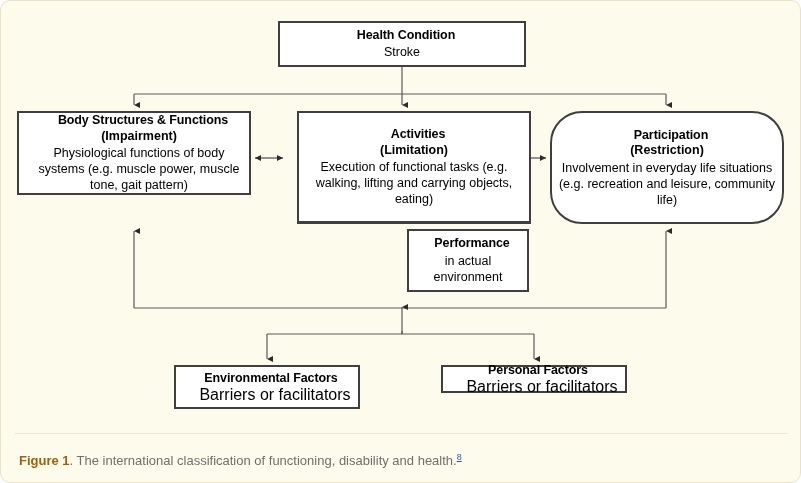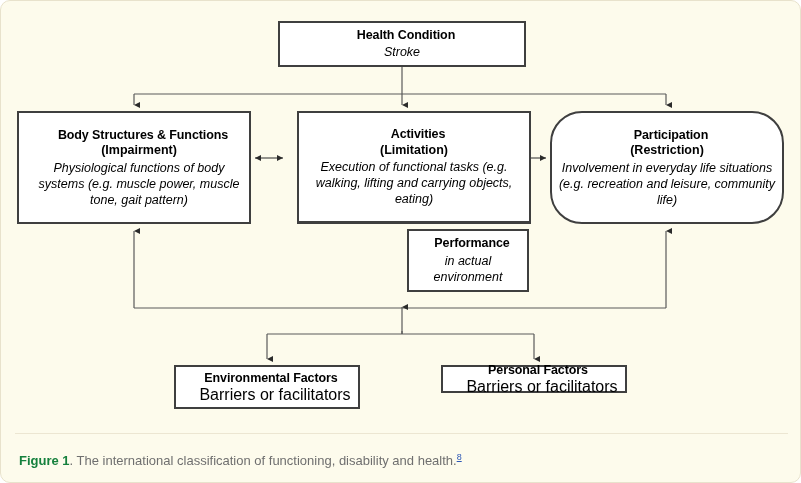--- a/index.html
+++ b/index.html
@@ -54,34 +54,33 @@
     line-height: 15.5px;
     letter-spacing: -0.1px;
     margin-left: 8px;
   }
   .node .sub {
     font-weight: bold;
     font-size: 12.5px;
     line-height: 15.5px;
   }
   .node .desc {
-    font-style: italic;
     font-size: 12.5px;
     line-height: 16px;
     margin-top: 1px;
   }
   .node .plain {
     font-size: 16px;
     line-height: 16px;
     margin-left: 16px;
   }
 
   
   #node-health      { left: 277px; top: 20px;  width: 248px; height: 46px; }
-  #node-body        { left: 16px;  top: 110px; width: 234px; height: 113px; padding-left: 16px; }
+  #node-body        { left: 16px;  top: 110px; width: 234px; height: 84px; padding-left: 16px; }
   #node-activities  { left: 296px; top: 110px; width: 234px; height: 113px;
                       border-bottom-width: 3px; }
   #node-participation { left: 549px; top: 110px; width: 234px; height: 113px; border-radius: 32px; }
   #node-capacity    { left: 286px; top: 228px; width: 116px; height: 63px; }
   #node-performance { left: 406px; top: 228px; width: 122px; height: 63px; }
   #node-environmental { left: 173px; top: 364px; width: 186px; height: 44px; }
   #node-personal      { left: 440px; top: 364px; width: 186px; height: 28px; }
 
   #caption-sep {
     position: absolute;
@@ -95,21 +94,21 @@
     position: absolute;
     left: 18px;
     top: 447px;
     width: 765px;
     font-size: 13px;
     line-height: 18px;
     color: #6f6f6f;
   }
   #caption .fignum {
     font-weight: bold;
-    color: #15803d;
+    color: #a16207;
   }
   #caption .ref {
     font-size: 9px;
     vertical-align: super;
     color: #2b56b5;
     text-decoration: underline;
     cursor: pointer;
   }
 </style>
 </head>

